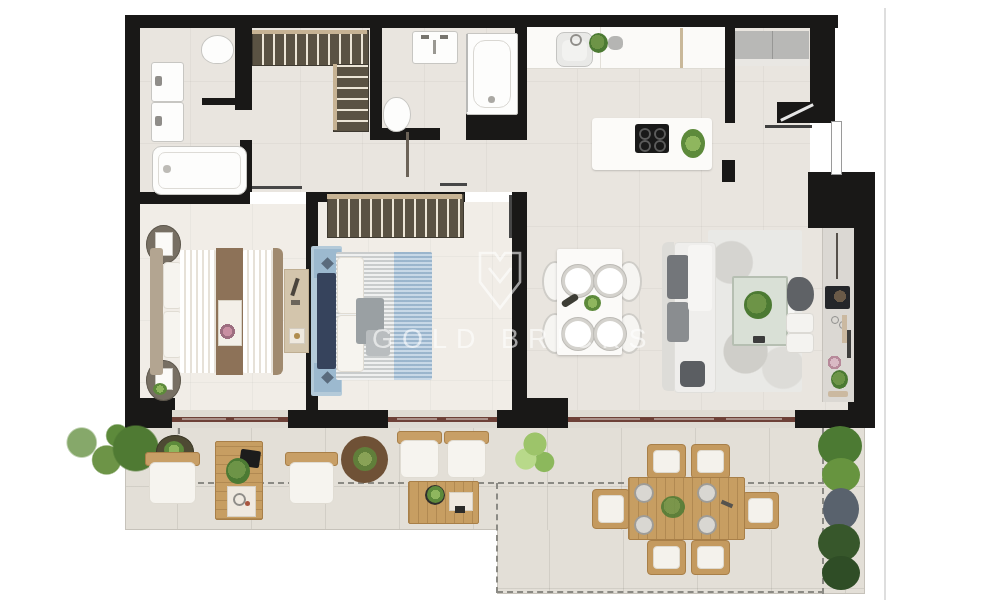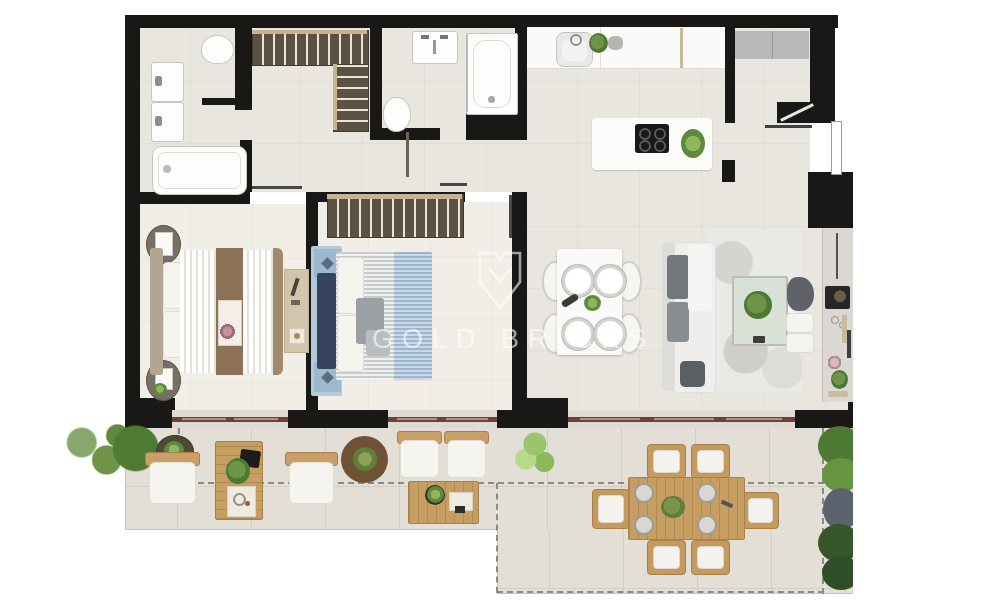--- a/index.html
+++ b/index.html
@@ -1,16 +1,16 @@
 <!DOCTYPE html>
 <html><head>
 <meta charset="utf-8">
 <style>
   html,body{margin:0;padding:0;background:#fff;}
-  #canvas{position:relative;width:853px;height:606px;background:#ffffff;overflow:hidden;
+  #canvas{position:relative;width:1001px;height:606px;background:#ffffff;overflow:hidden;
           font-family:"Liberation Sans",sans-serif;}
   .abs{position:absolute;}
   .wall{position:absolute;background:#191817;}
   
   .t-in{position:absolute;background-color:#e9e5df;
     background-image:linear-gradient(rgba(0,0,0,.035) 1px,transparent 1px),
                      linear-gradient(90deg,rgba(0,0,0,.035) 1px,transparent 1px);
     background-size:62px 62px;background-position:-12px -8px;}
   .t-bed{position:absolute;background-color:#f1ede7;
     background-image:linear-gradient(rgba(0,0,0,.03) 1px,transparent 1px),

